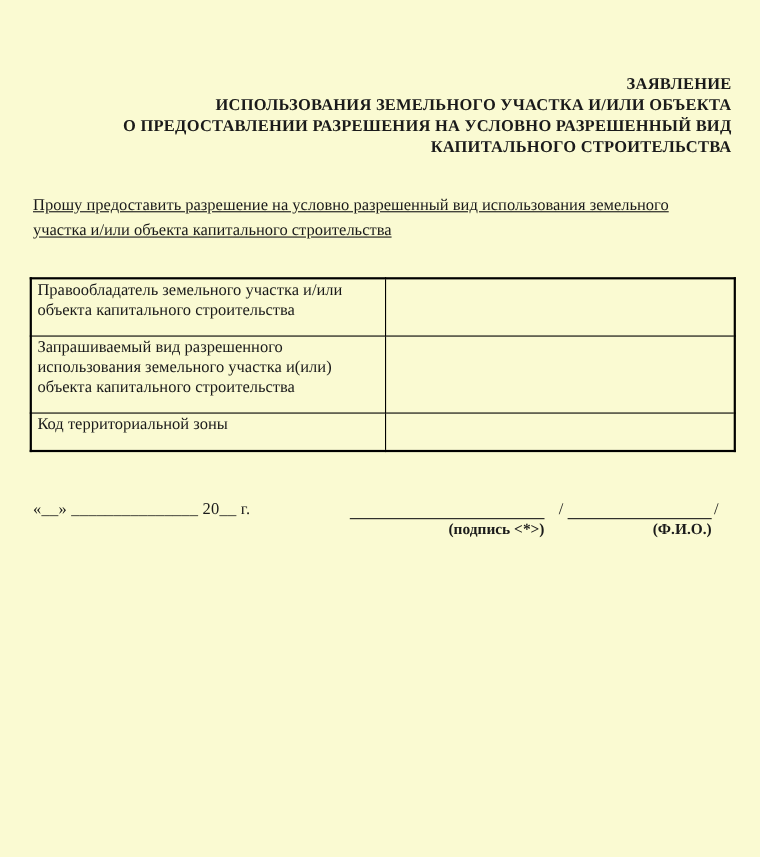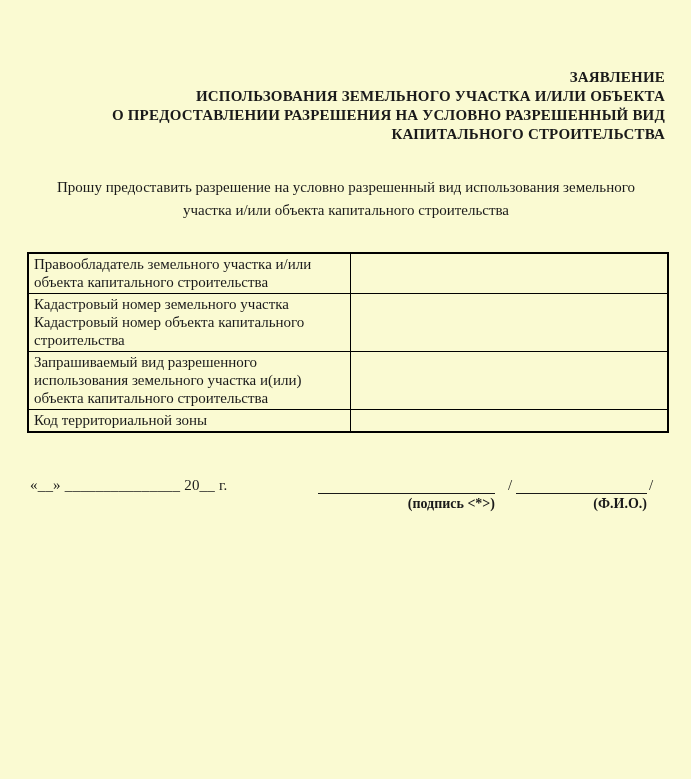--- a/index.html
+++ b/index.html
@@ -26,35 +26,36 @@
     font-size: 15px;
     font-weight: bold;
     text-align: right;
     line-height: 19px;
     letter-spacing: 0.2px;
   }
   .intro {
     margin: 32px 3px 0 3px;
     font-size: 15px;
     line-height: 23px;
-    text-align: center;
+    text-align: left;
+    text-decoration: underline;
   }
   table.form-table {
     margin-top: 30px;
     border-collapse: collapse;
     width: 638px;
     border: 2px solid #000;
     table-layout: fixed;
   }
   table.form-table td {
     border: 1px solid #000;
     font-size: 15px;
     line-height: 18px;
     vertical-align: top;
-    padding: 1px 4px 2px 5px;
+    padding: 1px 4px 14px 5px;
   }
   td.label-cell {
     width: 312px;
     white-space: pre-line;
   }
   td.value-cell {
     width: 307px;
   }
   tr.row-short td {
     height: 17px;
@@ -132,26 +133,20 @@
   <p class="intro"><span>Прошу предоставить разрешение на условно разрешенный вид использования земельного</span><br><span>участка и/или объекта капитального строительства</span></p>
 
   <table class="form-table">
     <tbody>
       <tr>
         <td class="label-cell">Правообладатель земельного участка и/или
 объекта капитального строительства</td>
         <td class="value-cell"></td>
       </tr>
       <tr>
-        <td class="label-cell">Кадастровый номер земельного участка
-Кадастровый номер объекта капитального
-строительства</td>
-        <td class="value-cell"></td>
-      </tr>
-      <tr>
         <td class="label-cell">Запрашиваемый вид разрешенного
 использования земельного участка и(или)
 объекта капитального строительства</td>
         <td class="value-cell"></td>
       </tr>
       <tr class="row-short">
         <td class="label-cell">Код территориальной зоны</td>
         <td class="value-cell"></td>
       </tr>
     </tbody>

